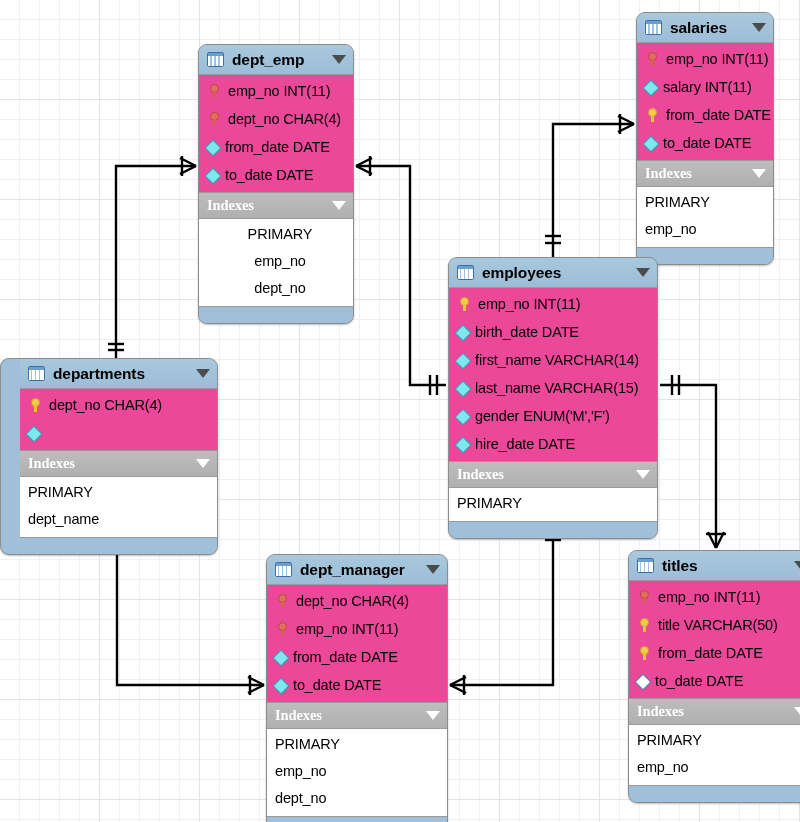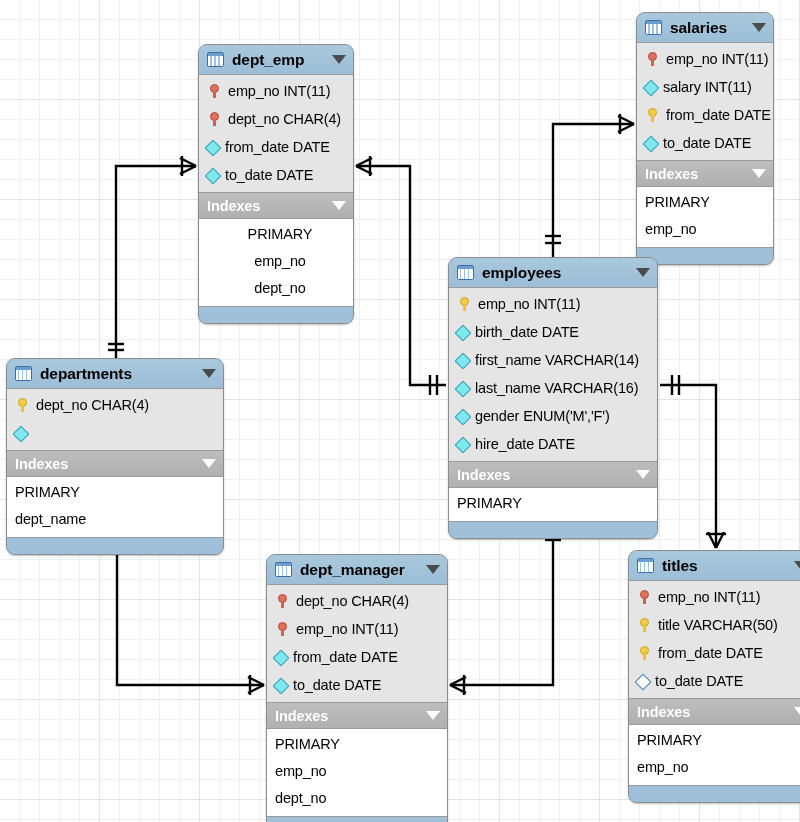--- a/index.html
+++ b/index.html
@@ -93,21 +93,21 @@
   .caret {
     margin-left: auto;
     width: 0; height: 0;
     border-left: 7px solid transparent;
     border-right: 7px solid transparent;
     border-top: 9px solid #4b4b4b;
   }
   .caret.light { border-top-color: #ffffff; }
 
   .tbl-cols {
-    background: #e5e5e5;
+    background: #ec4899;
     border-top: 1px solid #9a9a9a;
     border-bottom: 1px solid #9a9a9a;
     padding: 2px 0 3px 0;
   }
   .col {
     display: flex;
     align-items: center;
     height: 28px;
     padding-left: 8px;
     box-sizing: border-box;
@@ -163,20 +163,21 @@
     padding: 0 7px 0 8px;
     background: linear-gradient(to bottom, #bdbdbd 0%, #b0b0b0 100%);
     border-bottom: 1px solid #9a9a9a;
     box-sizing: border-box;
   }
   .idx-head .lbl {
     font-size: 14.5px;
     font-weight: bold;
     color: #ffffff;
     letter-spacing: -0.1px;
+    font-family: Liberation Serif, serif;
   }
   .idx-list {
     background: #ffffff;
     padding: 2px 0 4px 0;
     border-bottom: 1px solid #9a9a9a;
   }
   .idx {
     height: 27px;
     line-height: 27px;
     padding-left: 8px;
@@ -350,41 +351,41 @@
           <div class="col">
             <span class="col-ico dia-cyan"></span>
             <span class="col-txt">birth_date DATE</span>
           </div>
           <div class="col">
             <span class="col-ico dia-cyan"></span>
             <span class="col-txt">first_name VARCHAR(14)</span>
           </div>
           <div class="col">
             <span class="col-ico dia-cyan"></span>
-            <span class="col-txt">last_name VARCHAR(16)</span>
+            <span class="col-txt">last_name VARCHAR(15)</span>
           </div>
           <div class="col">
             <span class="col-ico dia-cyan"></span>
             <span class="col-txt">gender ENUM('M','F')</span>
           </div>
           <div class="col">
             <span class="col-ico dia-cyan"></span>
             <span class="col-txt">hire_date DATE</span>
           </div>
         </div>
         <div class="idx-head">
           <span class="lbl">Indexes</span>
           <span class="caret light"></span>
         </div>
         <div class="idx-list">
           <div class="idx">PRIMARY</div>
         </div>
         <div class="tbl-foot"></div>
       </div>
-      <div class="tbl" style="left: 6px; top: 358px; width: 218px;">
+      <div class="tbl" style="left: 0; top: 358px; width: 218px; padding-left: 19px;">
         <div class="tbl-head">
           <span class="tbl-ico"></span>
           <span class="tbl-name">departments</span>
           <span class="caret"></span>
         </div>
         <div class="tbl-cols">
           <div class="col">
             <span class="col-ico key-yellow"></span>
             <span class="col-txt">dept_no CHAR(4)</span>
           </div>

